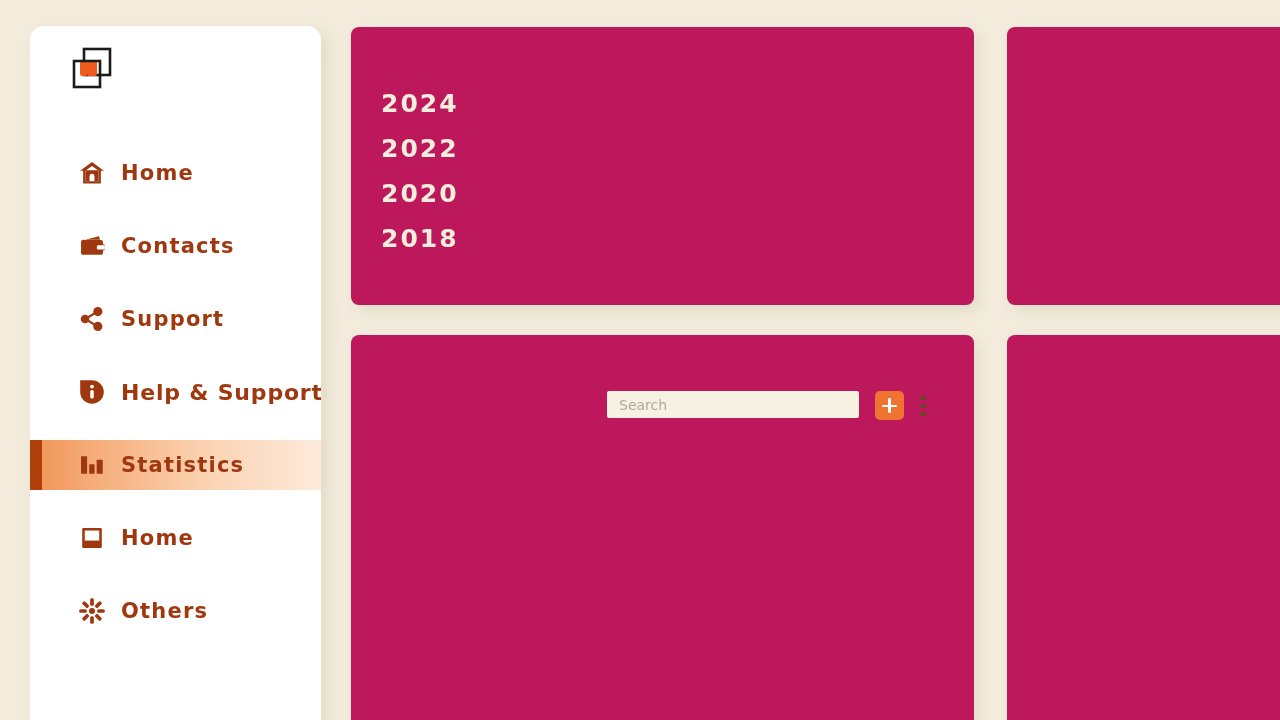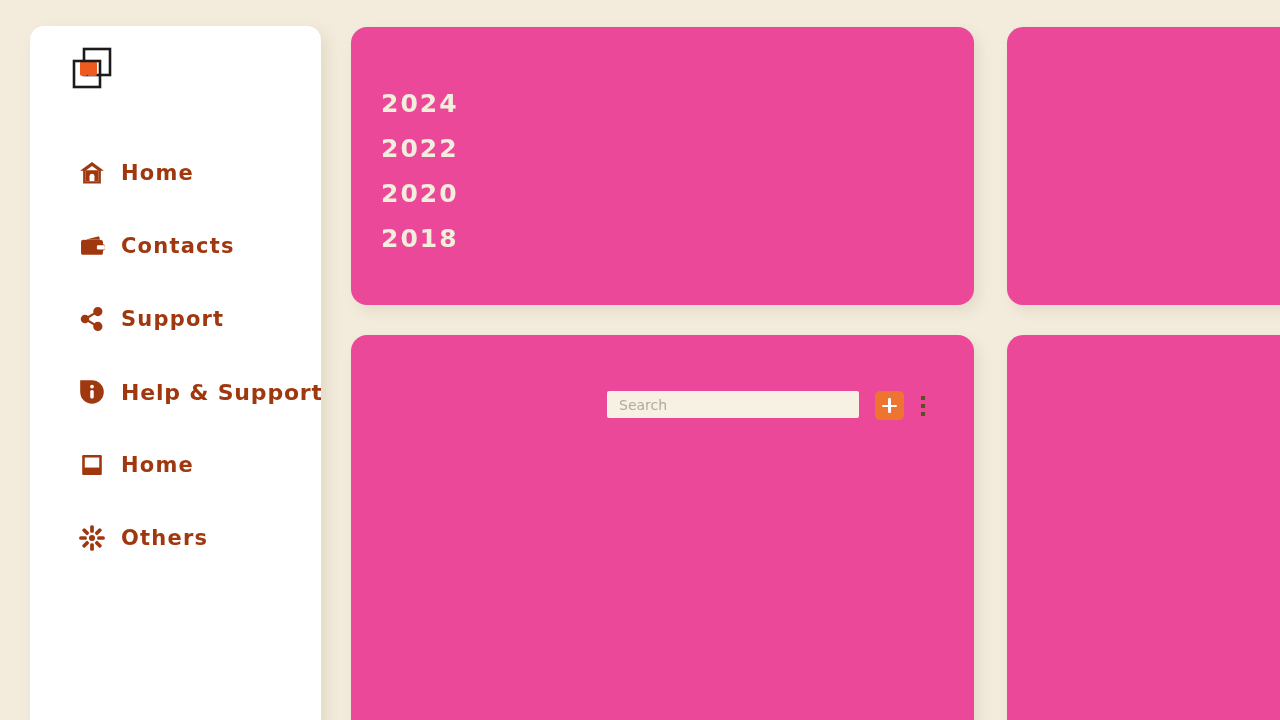--- a/index.html
+++ b/index.html
@@ -95,22 +95,22 @@
   }
 
   .nav-label.sm {
     font-size: 22px;
     letter-spacing: 0.8px;
   }
 
   
   .card {
     position: absolute;
-    background: #ec4899;
-    border-radius: 16px;
+    background: #be185d;
+    border-radius: 8px;
     box-shadow: 5px 6px 14px rgba(170,155,120,0.20);
   }
 
   #card-years   { left: 351px;  top: 27px;  width: 623px; height: 278px; }
   #card-tr      { left: 1007px; top: 27px;  width: 340px; height: 278px; }
   #card-search  { left: 351px;  top: 335px; width: 623px; height: 420px; }
   #card-br      { left: 1007px; top: 335px; width: 340px; height: 420px; }
 
   .years {
     position: absolute;
@@ -250,20 +250,30 @@
         <span class="nav-icon">
           <svg width="28" height="28" viewBox="0 0 24 24">
             <path d="M12 1.9A10.1 10.1 0 0 1 22.1 12 10.1 10.1 0 0 1 12 22.1 10.1 10.1 0 0 1 1.9 12V1.9H12Z" fill="#a0380f"></path>
             <circle cx="12" cy="7.3" r="1.6" fill="#ffffff"></circle>
             <rect x="10.5" y="10.2" width="3" height="7.4" rx="1.4" fill="#ffffff"></rect>
           </svg>
         </span>
         <span class="nav-label sm">Help &amp; Support</span>
       </div>
 
+      <div class="nav-item active">
+        <span class="nav-icon">
+          <svg width="28" height="28" viewBox="0 0 24 24" fill="#a0380f">
+            <rect x="2.6" y="4.4" width="5.2" height="15.2" rx="0.6"></rect>
+            <rect x="9.6" y="11.4" width="4.6" height="8.2" rx="0.6"></rect>
+            <rect x="16" y="7.4" width="5.2" height="12.2" rx="0.6"></rect>
+          </svg>
+        </span>
+        <span class="nav-label">Statistics</span>
+      </div>
 
       <div class="nav-item">
         <span class="nav-icon">
           <svg width="28" height="28" viewBox="0 0 24 24">
             <rect x="3.6" y="3.4" width="16.8" height="17.2" rx="1" fill="#a0380f"></rect>
             <rect x="5.8" y="5.6" width="12.4" height="8.6" fill="#ffffff"></rect>
           </svg>
         </span>
         <span class="nav-label">Home</span>
       </div>

